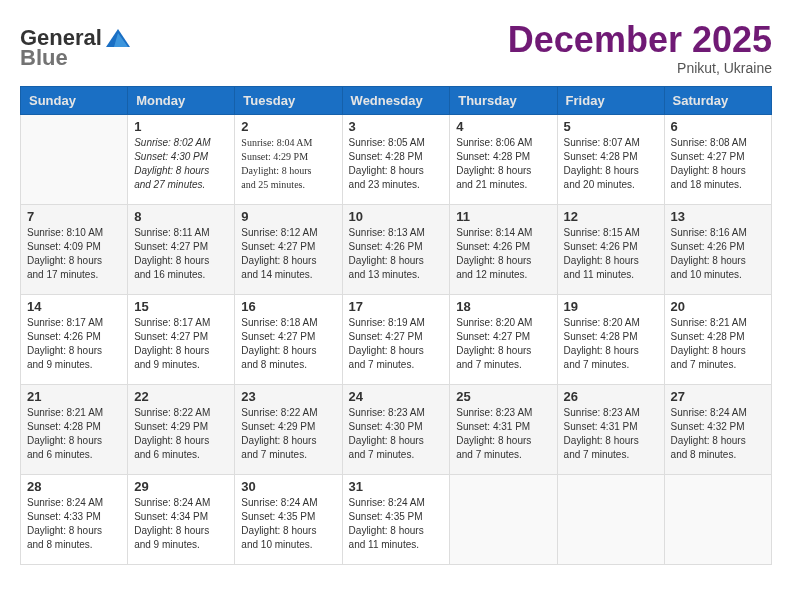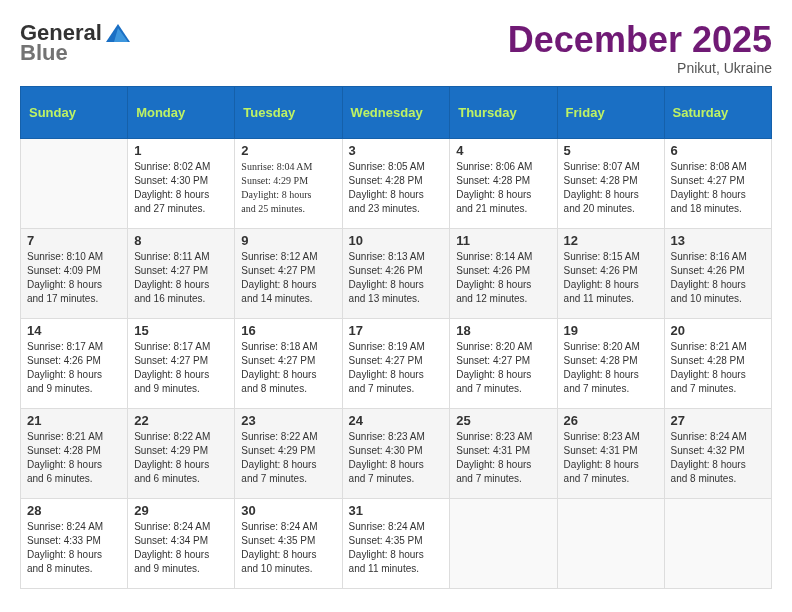--- a/index.html
+++ b/index.html
@@ -6,21 +6,21 @@
     body {
       font-family: Arial, sans-serif;
       background: #fff;
       width: 792px;
       min-height: 612px;
       padding: 20px;
     }
     .header {
       display: flex;
       justify-content: space-between;
-      align-items: flex-start;
+      align-items: center;
       margin-bottom: 10px;
     }
     .logo {
       display: flex;
       flex-direction: column;
       align-items: flex-start;
     }
     .logo-text {
       display: flex;
       align-items: center;
@@ -54,23 +54,23 @@
       color: #555;
       text-align: right;
     }
     .calendar {
       width: 100%;
       border-collapse: collapse;
       border: 1px solid #ccc;
     }
     .calendar th {
       background-color: #1a6fc4;
-      color: #bef264;
+      color: #e5e5e5;
       text-align: left;
-      padding: 18px 8px;
+      padding: 6px 8px;
       font-size: 13px;
       font-weight: bold;
       border: 1px solid #1560aa;
     }
     .calendar td {
       border: 1px solid #ddd;
       vertical-align: top;
       padding: 4px 6px;
       width: 108px;
       height: 90px;
@@ -124,21 +124,21 @@
         <th>Thursday</th>
         <th>Friday</th>
         <th>Saturday</th>
       </tr>
   </thead>
   <tbody id="calendar-body">
   <tr>
         <td class="empty"></td>
         <td>
           <div class="day-number">1</div>
-          <div class="day-info" style="white-space: pre-line;">Sunrise: 8:02 AM
+          <div class="day-info" style="white-space: pre-line; font-style: italic;">Sunrise: 8:02 AM
 Sunset: 4:30 PM
 Daylight: 8 hours
 and 27 minutes.</div>
         </td>
         <td>
           <div class="day-number">2</div>
           <div class="day-info" style="white-space: pre-line; font-family: Liberation Serif, serif;">Sunrise: 8:04 AM
 Sunset: 4:29 PM
 Daylight: 8 hours
 and 25 minutes.</div>

